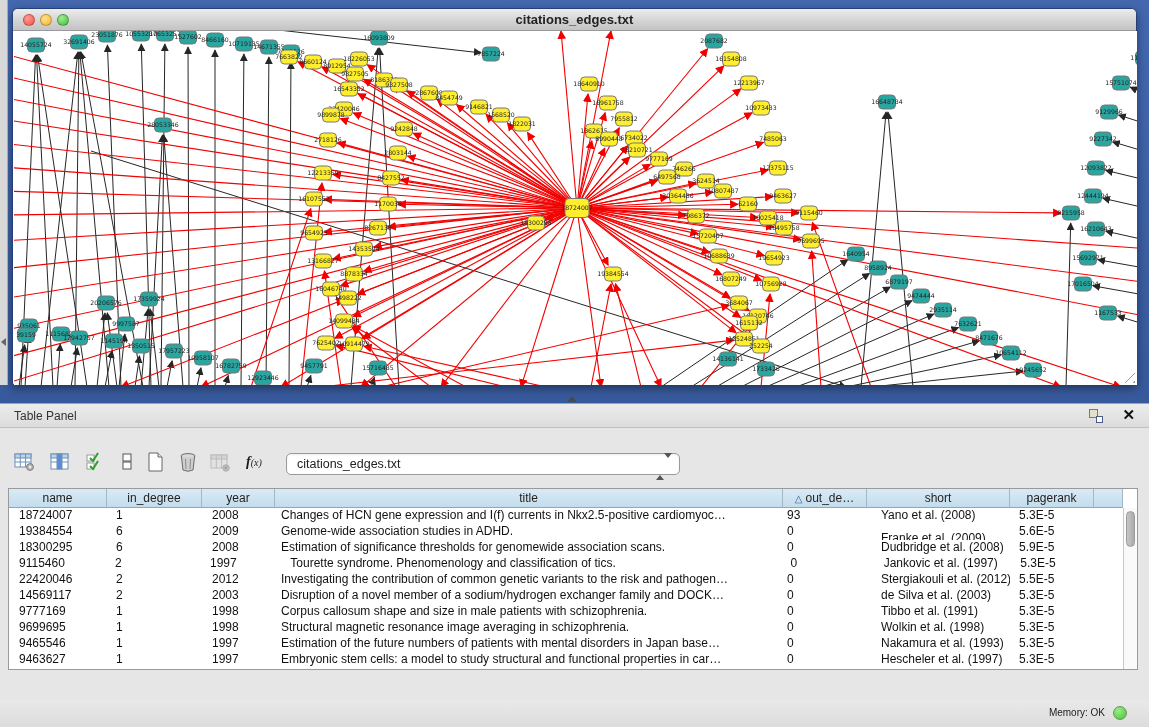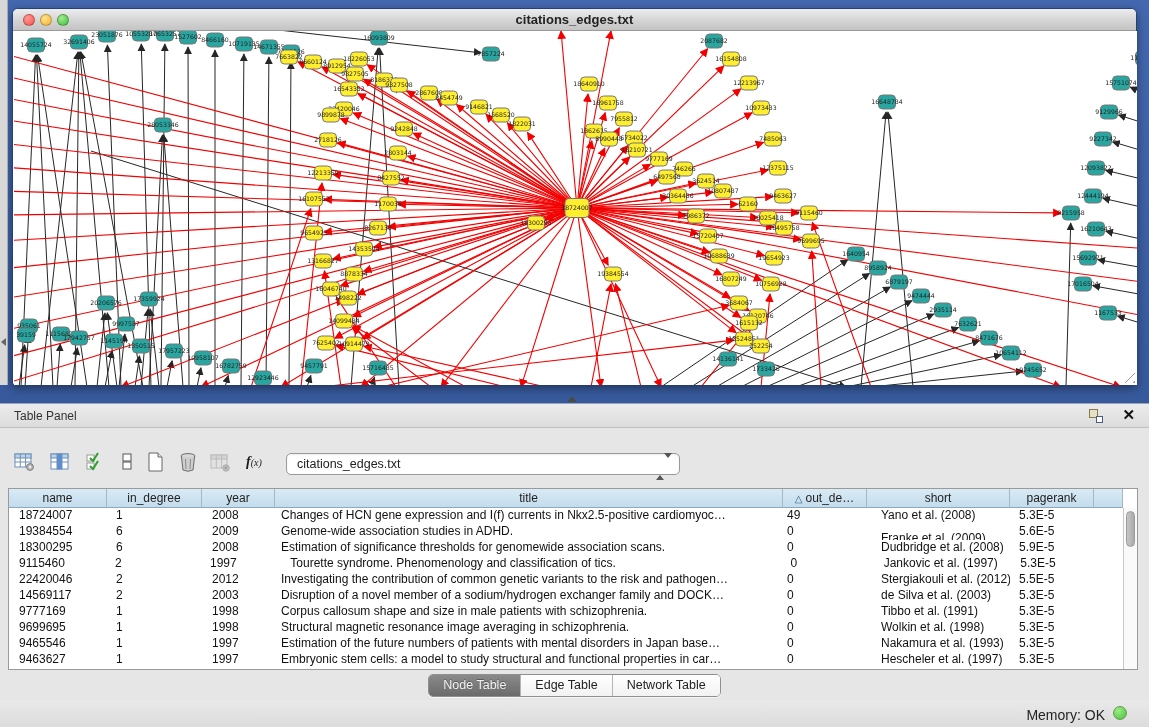--- a/index.html
+++ b/index.html
@@ -70,21 +70,21 @@
 
   
   #tabs { position:absolute; left:0; right:0; top:270px; height:22px; text-align:center; }
   #tabs .seg { display:inline-flex; border:1px solid #8f8f8f; border-radius:5px; overflow:hidden; background:#fdfdfd; box-shadow:0 1px 1px rgba(255,255,255,.7); }
   #tabs .tab { font-size:12.5px; color:#222; padding:3px 14px 4px; border-right:1px solid #b5b5b5; background:linear-gradient(180deg,#ffffff,#f2f2f2); }
   #tabs .tab:last-child { border-right:none; }
   #tabs .tab.active { background:linear-gradient(180deg,#8a8a8a,#6b6b6b); color:#f2f2f2; text-shadow:0 -1px 0 rgba(0,0,0,.3); }
 
   
   #statusbar { position:absolute; left:0; bottom:0; width:100%; height:27px; background:linear-gradient(180deg,#e9e9e9,#dcdcdc); }
-  #statusbar .mem { position:absolute; right:44px; top:7px; font-size:14px; color:#222; }
+  #statusbar .mem { position:absolute; right:44px; top:7px; font-size:10px; color:#222; }
   #mem-dot { position:absolute; right:22px; top:6px; width:14px; height:14px; border-radius:50%;
     background:radial-gradient(circle at 35% 30%, #9bed86, #45c33c); border:1px solid #6a9a50; }
 
   
   .tbtn svg { display:block; }
 </style>
 </head>
 <body>
 
 <div id="app">
@@ -871,21 +871,21 @@
           <div class="hcell" style="width: 143px;">short</div>
           <div class="hcell" style="width: 84px;">pagerank</div>
           <div class="hcell" style="width: 29px;"></div>
         </div>
       <div id="tbl-body">
           <div class="trow">
             <div class="tcell" style="width: 98px; padding-left: 10px;">18724007</div>
             <div class="tcell" style="width: 95px; padding-left: 9px;">1</div>
             <div class="tcell" style="width: 73px; padding-left: 10px;">2008</div>
             <div class="tcell" style="width: 508px; padding-left: 6px;">Changes of HCN gene expression and I(f) currents in Nkx2.5-positive cardiomyoc…</div>
-            <div class="tcell" style="width: 84px; padding-left: 4px;">49</div>
+            <div class="tcell" style="width: 84px; padding-left: 4px;">93</div>
             <div class="tcell" style="width: 143px; padding-left: 14px;">Yano et al. (2008)</div>
             <div class="tcell" style="width: 84px; padding-left: 9px;">5.3E-5</div>
             <div class="tcell" style="width: 29px; padding-left: 0px;"></div>
           </div>
           <div class="trow">
             <div class="tcell" style="width: 98px; padding-left: 10px;">19384554</div>
             <div class="tcell" style="width: 95px; padding-left: 9px;">6</div>
             <div class="tcell" style="width: 73px; padding-left: 10px;">2009</div>
             <div class="tcell" style="width: 508px; padding-left: 6px;">Genome-wide association studies in ADHD.</div>
             <div class="tcell" style="width: 84px; padding-left: 4px;">0</div>
@@ -972,24 +972,19 @@
             <div class="tcell" style="width: 143px; padding-left: 14px;">Hescheler et al. (1997)</div>
             <div class="tcell" style="width: 84px; padding-left: 9px;">5.3E-5</div>
             <div class="tcell" style="width: 29px; padding-left: 0px;"></div>
           </div>
         </div>
       <div id="vscroll">
           <div class="thumb"></div>
         </div>
     </div>
 
-    <div id="tabs"><span class="seg" id="tabs-seg">
-          <span class="tab active">Node Table</span>
-          <span class="tab">Edge Table</span>
-          <span class="tab">Network Table</span>
-        </span></div>
 
     <div id="statusbar">
       <span class="mem">Memory: OK</span>
       <span id="mem-dot"></span>
     </div>
   </div>
 </div>
 
 </body></html>

